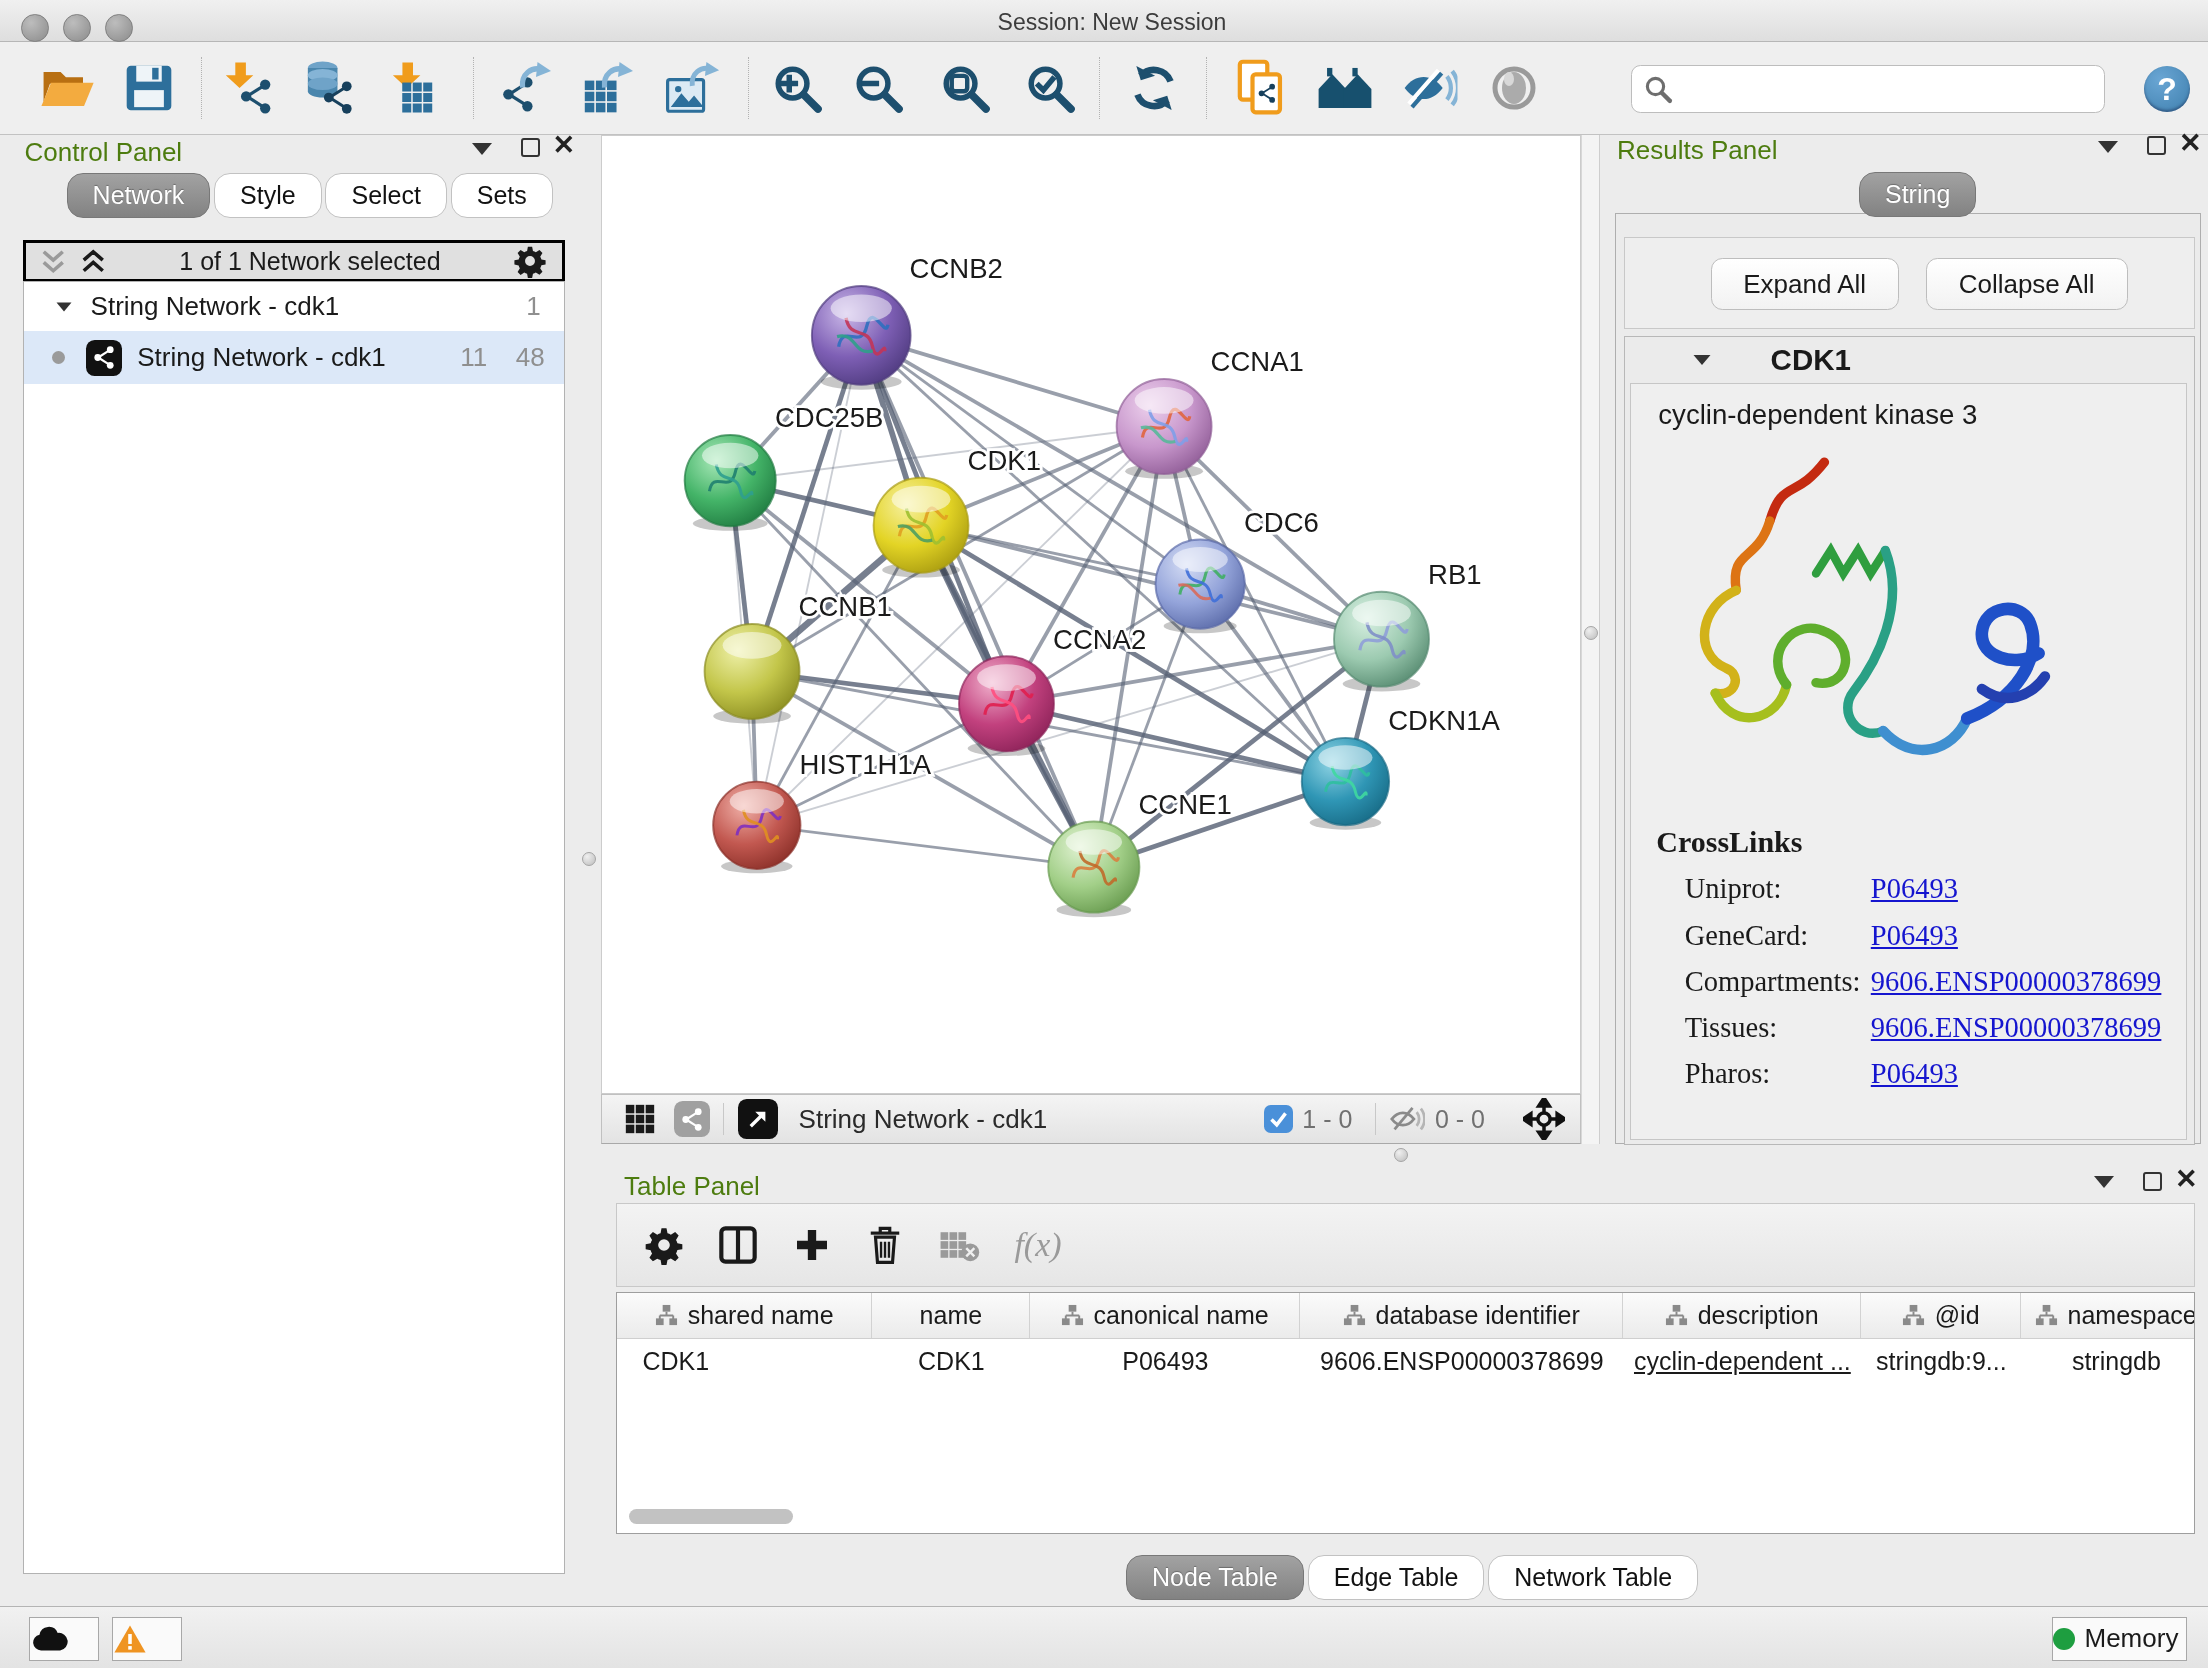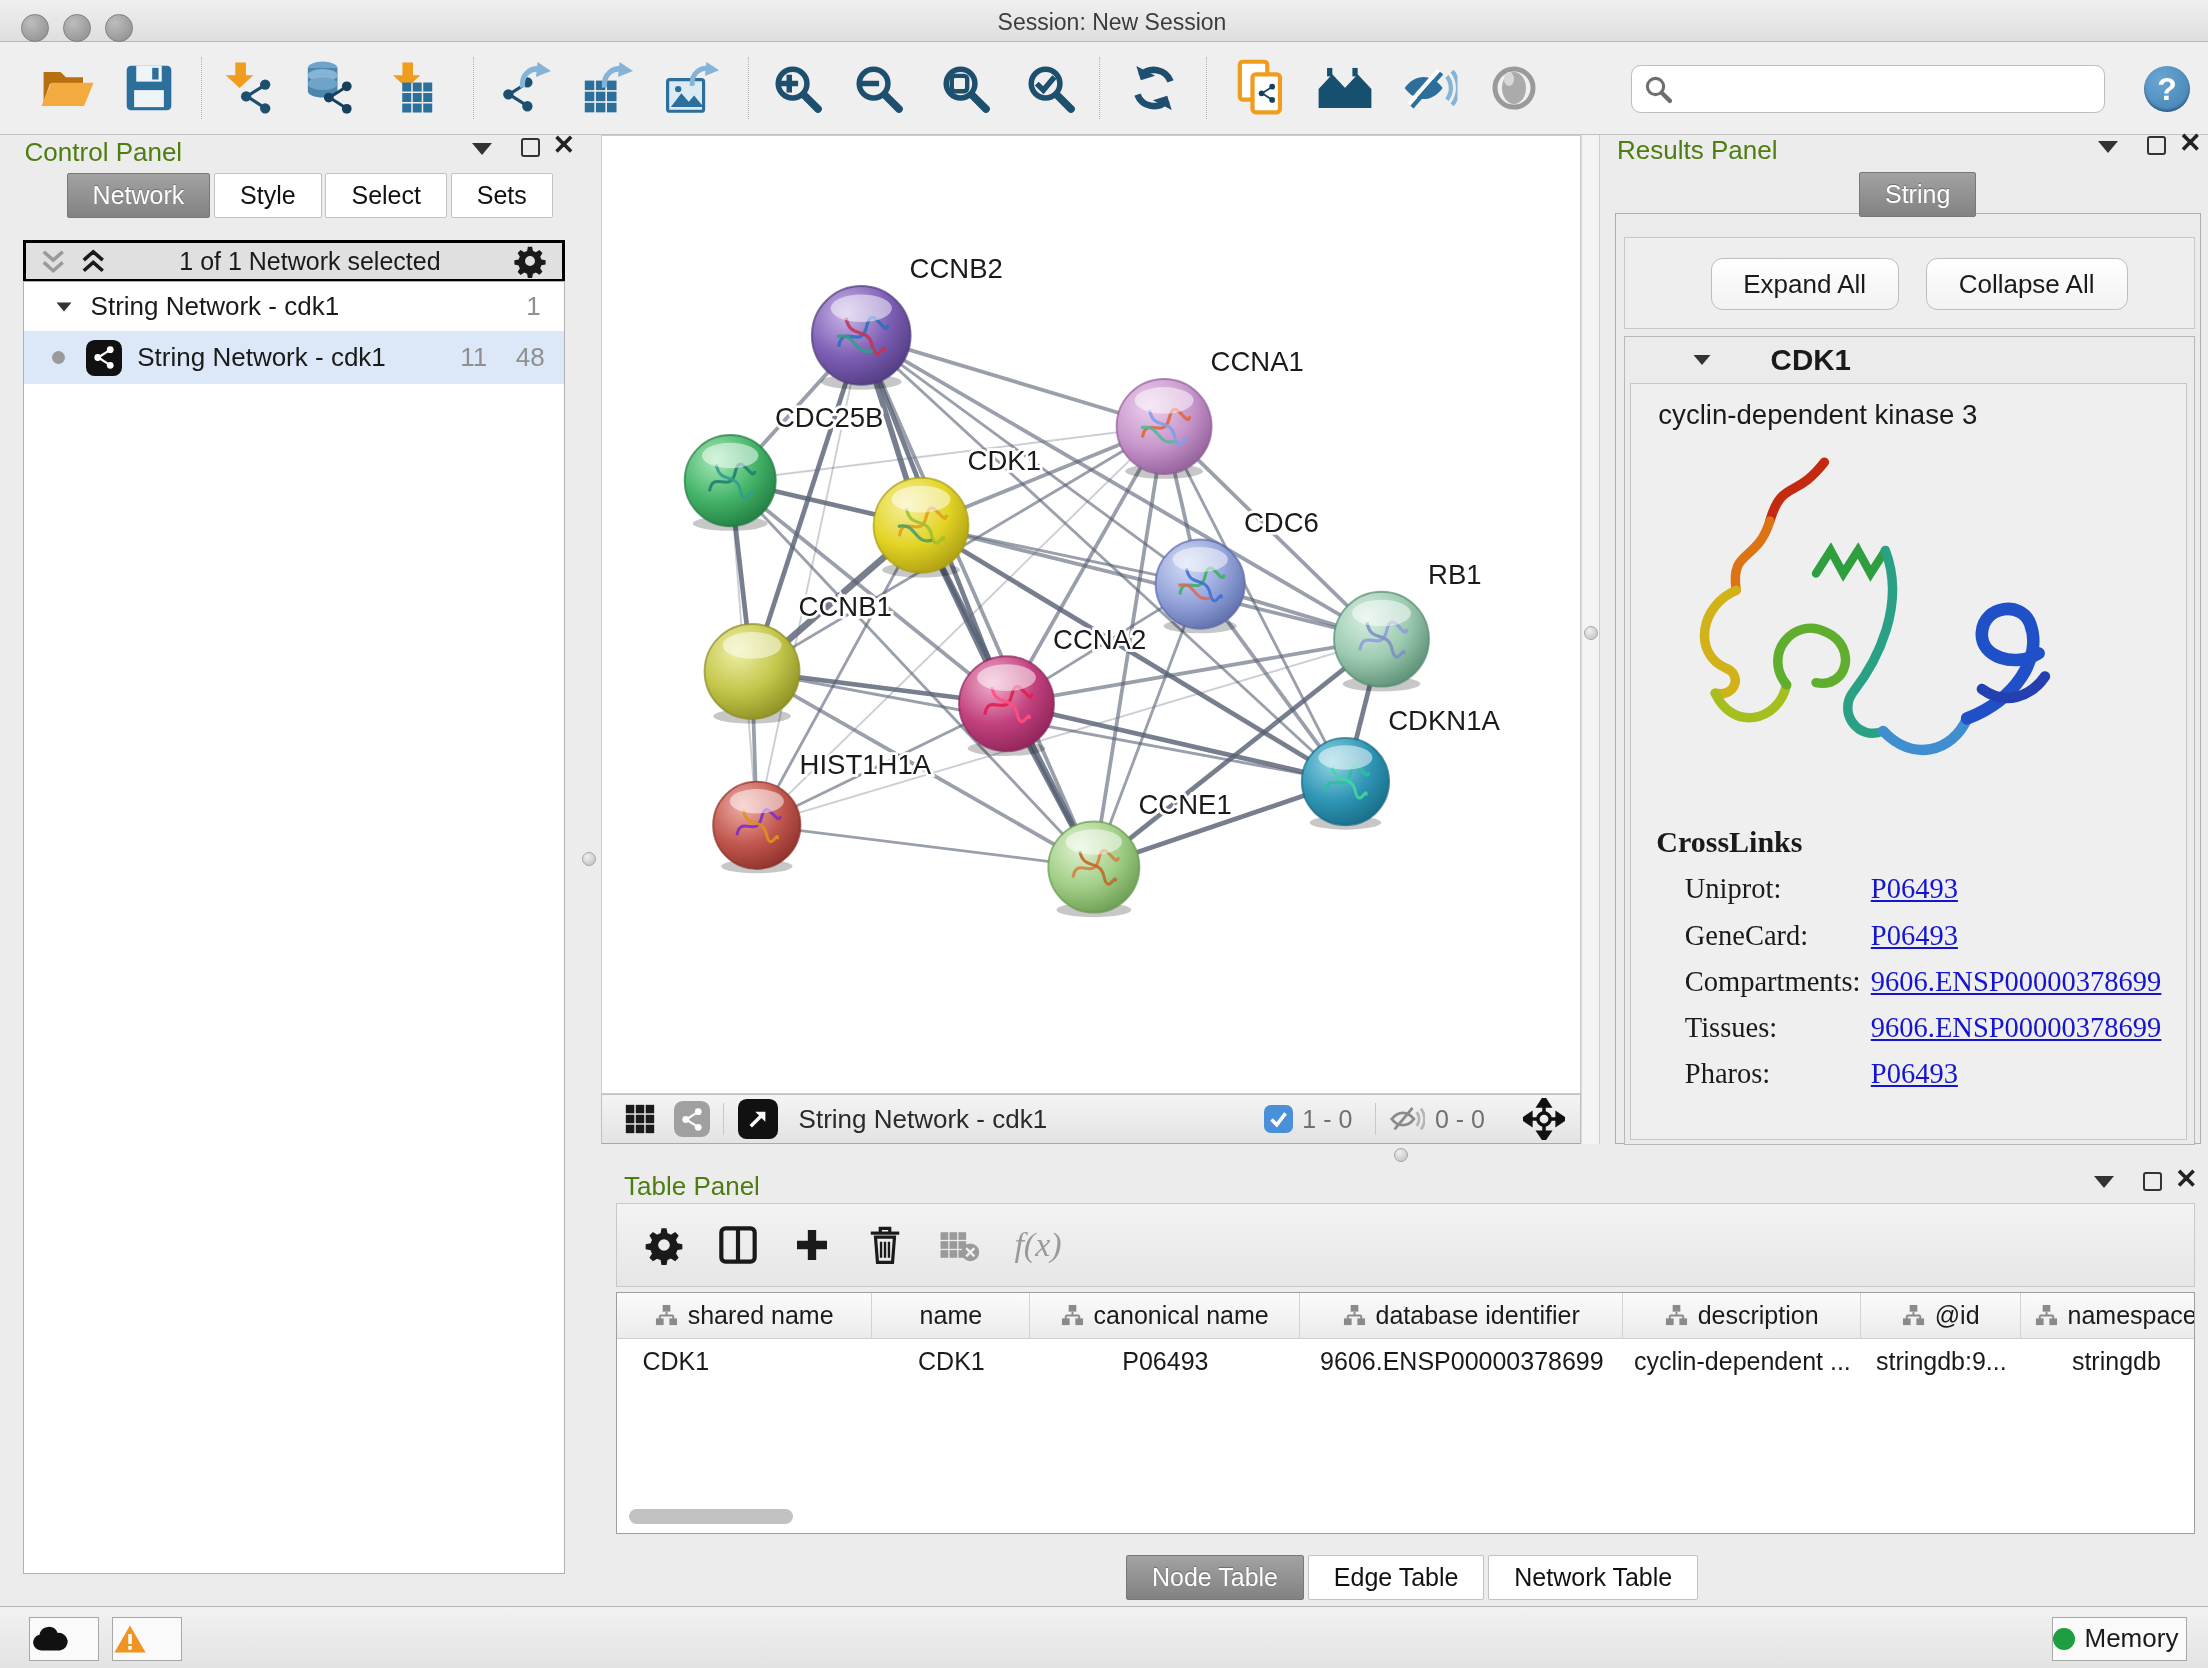--- a/index.html
+++ b/index.html
@@ -15,21 +15,21 @@
 .tbsep{position:absolute;top:15px;bottom:15px;border-left:1.9px dotted #b2b2b2}
 #search-box{position:absolute;left:1631px;top:23px;width:474px;height:48px;background:#fff;border:1.9px solid #bdbdbd;border-radius:9.5px;display:flex;align-items:center;padding-left:11.4px}
 #search-box input{border:none;outline:none;font-size:25px;flex:1;font-family:"Liberation Sans",sans-serif;background:transparent}
 #help-btn{position:absolute;left:2144px;top:24px;width:46px;height:46px;border-radius:50%;background:radial-gradient(circle at 35% 30%,#6aa6d4,#3e7fae);color:#fff;font-size:32px;font-weight:bold;text-align:center;line-height:46px;box-shadow:inset 0 -1.9px 2.9px rgba(0,0,40,.35)}
 
 .panel-title{font-size:26px;color:#4d7c0f}
 .pic{display:inline-block}
 .tri-down{width:0;height:0;border-left:10.5px solid transparent;border-right:10.5px solid transparent;border-top:12.4px solid #333}
 .float-box{width:19px;height:19px;border:2.9px solid #333;border-radius:2.9px}
 .xmark{font-size:27px;font-weight:bold;color:#222;line-height:19px}
-.seg-tab{height:45px;border:1px solid #c2c2c2;background:#fff;color:#111;font-size:25px;display:flex;align-items:center;justify-content:center;border-radius:2px;margin-right:3.8px;padding:0 25px}
+.seg-tab{height:45px;border:1px solid #c2c2c2;background:#fff;color:#111;font-size:25px;display:flex;align-items:center;justify-content:center;border-radius:16px;margin-right:3.8px;padding:0 25px}
 .seg-tab.active{background:linear-gradient(#a2a2a2,#828282);border-color:#787878;color:#fff;text-shadow:0 -1px 1px rgba(0,0,0,.3)}
 
 #control-panel{position:absolute;left:7.6px;top:135px;width:574px;height:1471px}
 #cp-tabs{position:absolute;left:59px;top:38px;display:flex}
 #cp-subbar{position:absolute;left:15px;top:105px;width:542px;height:42px;background:#e0e0e0;border:3px solid #000000;display:flex;align-items:center}
 #cp-tree{position:absolute;left:15px;top:146px;width:542px;height:1293px;background:#fff;border:1px solid #b2b2b2;overflow:hidden}
 .tree-row{display:flex;align-items:center;font-size:26px}
 #tree-row-root{height:49px;padding:0 23px 0 30px}
 #tree-row-child{height:53px;background:#dce8f8;padding:0 19px 0 17px}
 .count-gray{color:#8f8f8f}
@@ -715,21 +715,21 @@
             <use href="#sym-tree" width="24" height="24"></use>
           </svg>
           <span>namespace</span>
         </div>
       </div>
     <div id="tbl-row">
         <div class="td" style="width: 255px;">CDK1</div>
         <div class="td" style="width: 158px;">CDK1</div>
         <div class="td" style="width: 270px;">P06493</div>
         <div class="td" style="width: 323px;">9606.ENSP00000378699</div>
-        <div class="td" style="width: 238px;">cyclin-dependent ...</div>
+        <div class="td" style="width: 238px; text-decoration: underline;">cyclin-dependent ...</div>
         <div class="td" style="width: 160px;">stringdb:9...</div>
         <div class="td" style="width: 190px;">stringdb</div>
       </div>
     <div id="hscroll"></div>
   </div>
   <div id="tp-tabs">
       <div class="seg-tab active">Node Table</div>
       <div class="seg-tab">Edge Table</div>
       <div class="seg-tab">Network Table</div>
     </div>

